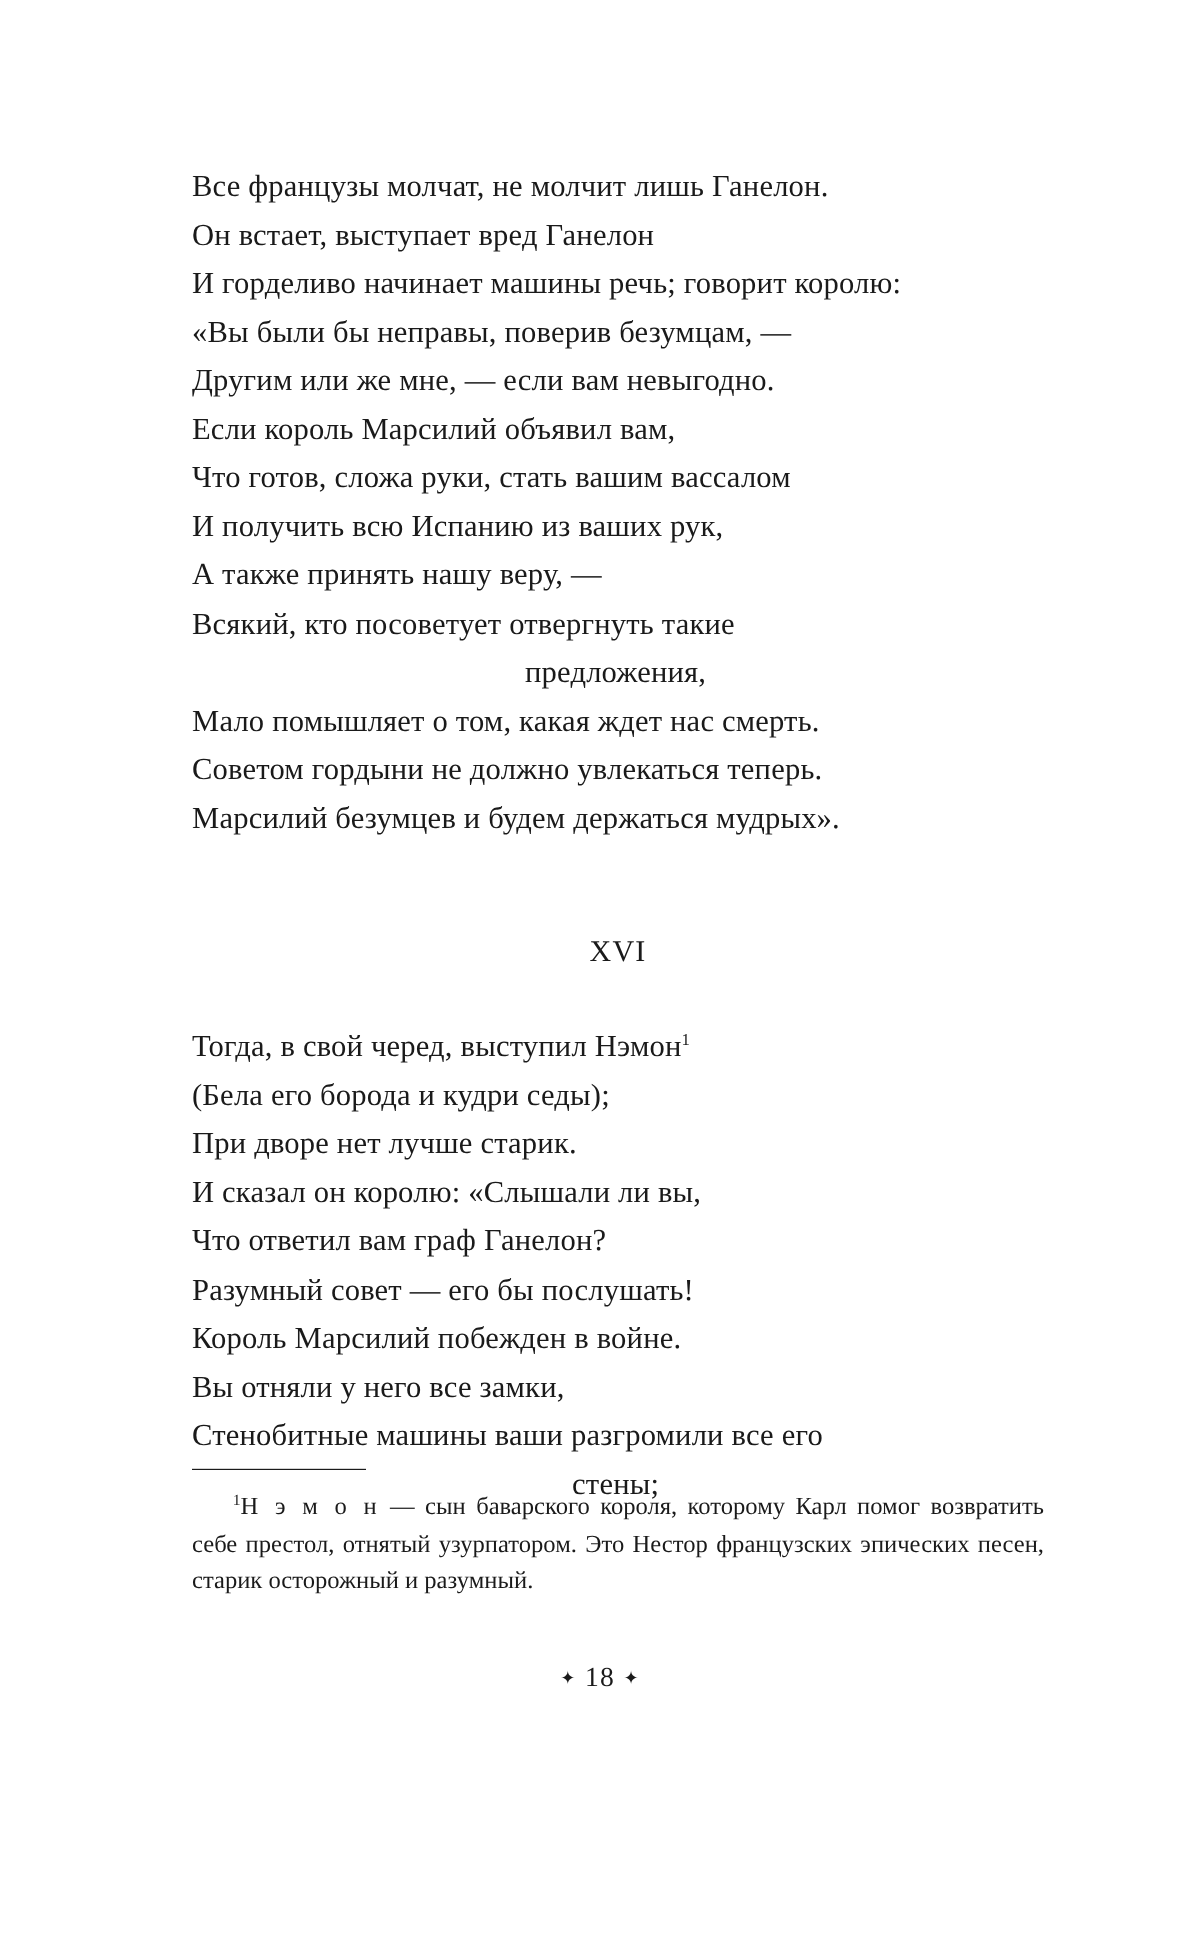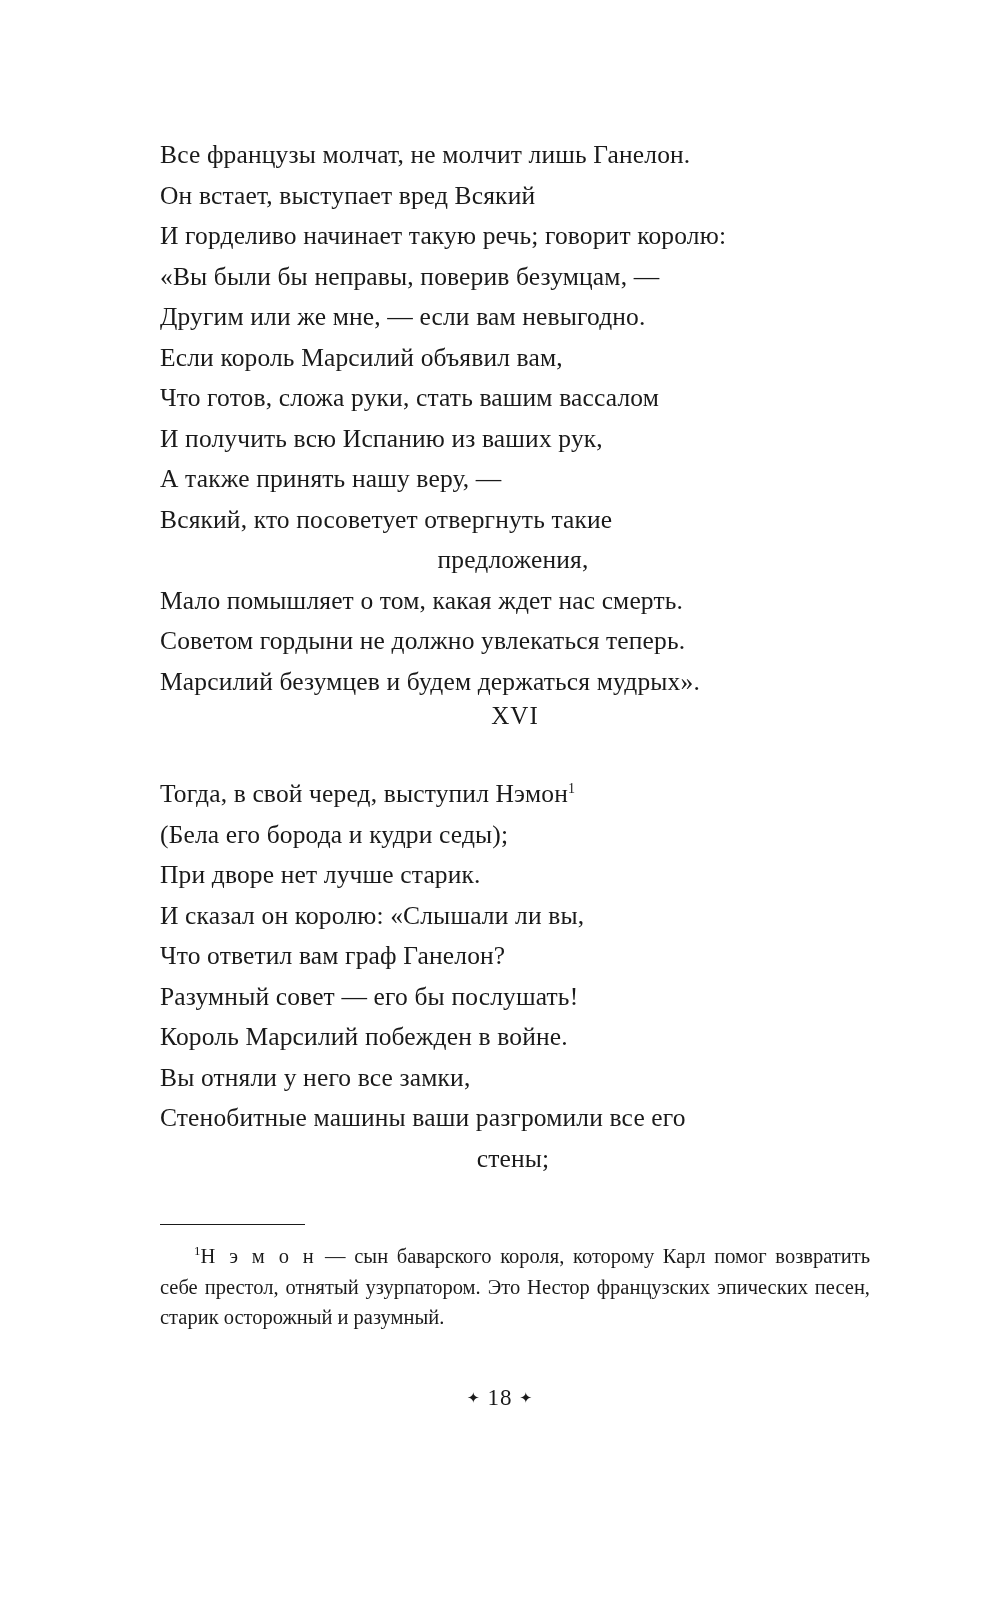--- a/index.html
+++ b/index.html
@@ -39,20 +39,21 @@
     letter-spacing: 0.15px;
   }
   .verse-line.runover {
     text-align: center;
     padding-right: 4px;
   }
   .section-number {
     text-align: center;
     font-size: 25px;
     letter-spacing: 1px;
+    margin-top: 78px;
     margin-bottom: 44px;
   }
   .footnote-area {
     position: absolute;
     left: 160px;
     top: 1224px;
     width: 710px;
   }
   .footnote-rule {
     width: 145px;
@@ -96,22 +97,22 @@
 </style>
 </head>
 <body>
 
 <div class="page">
 
   <div class="content">
 
     <div class="verse-block">
       <div class="verse-line">Все французы молчат, не молчит лишь Ганелон.</div>
-      <div class="verse-line">Он встает, выступает вред Всякий</div>
-      <div class="verse-line">И горделиво начинает такую речь; говорит королю:</div>
+      <div class="verse-line">Он встает, выступает вред Ганелон</div>
+      <div class="verse-line">И горделиво начинает машины речь; говорит королю:</div>
       <div class="verse-line">«Вы были бы неправы, поверив безумцам, —</div>
       <div class="verse-line">Другим или же мне, — если вам невыгодно.</div>
       <div class="verse-line">Если король Марсилий объявил вам,</div>
       <div class="verse-line">Что готов, сложа руки, стать вашим вассалом</div>
       <div class="verse-line">И получить всю Испанию из ваших рук,</div>
       <div class="verse-line">А также принять нашу веру, —</div>
       <div class="verse-line">Всякий, кто посоветует отвергнуть такие</div>
       <div class="verse-line runover">предложения,</div>
       <div class="verse-line">Мало помышляет о том, какая ждет нас смерть.</div>
       <div class="verse-line">Советом гордыни не должно увлекаться теперь.</div>

